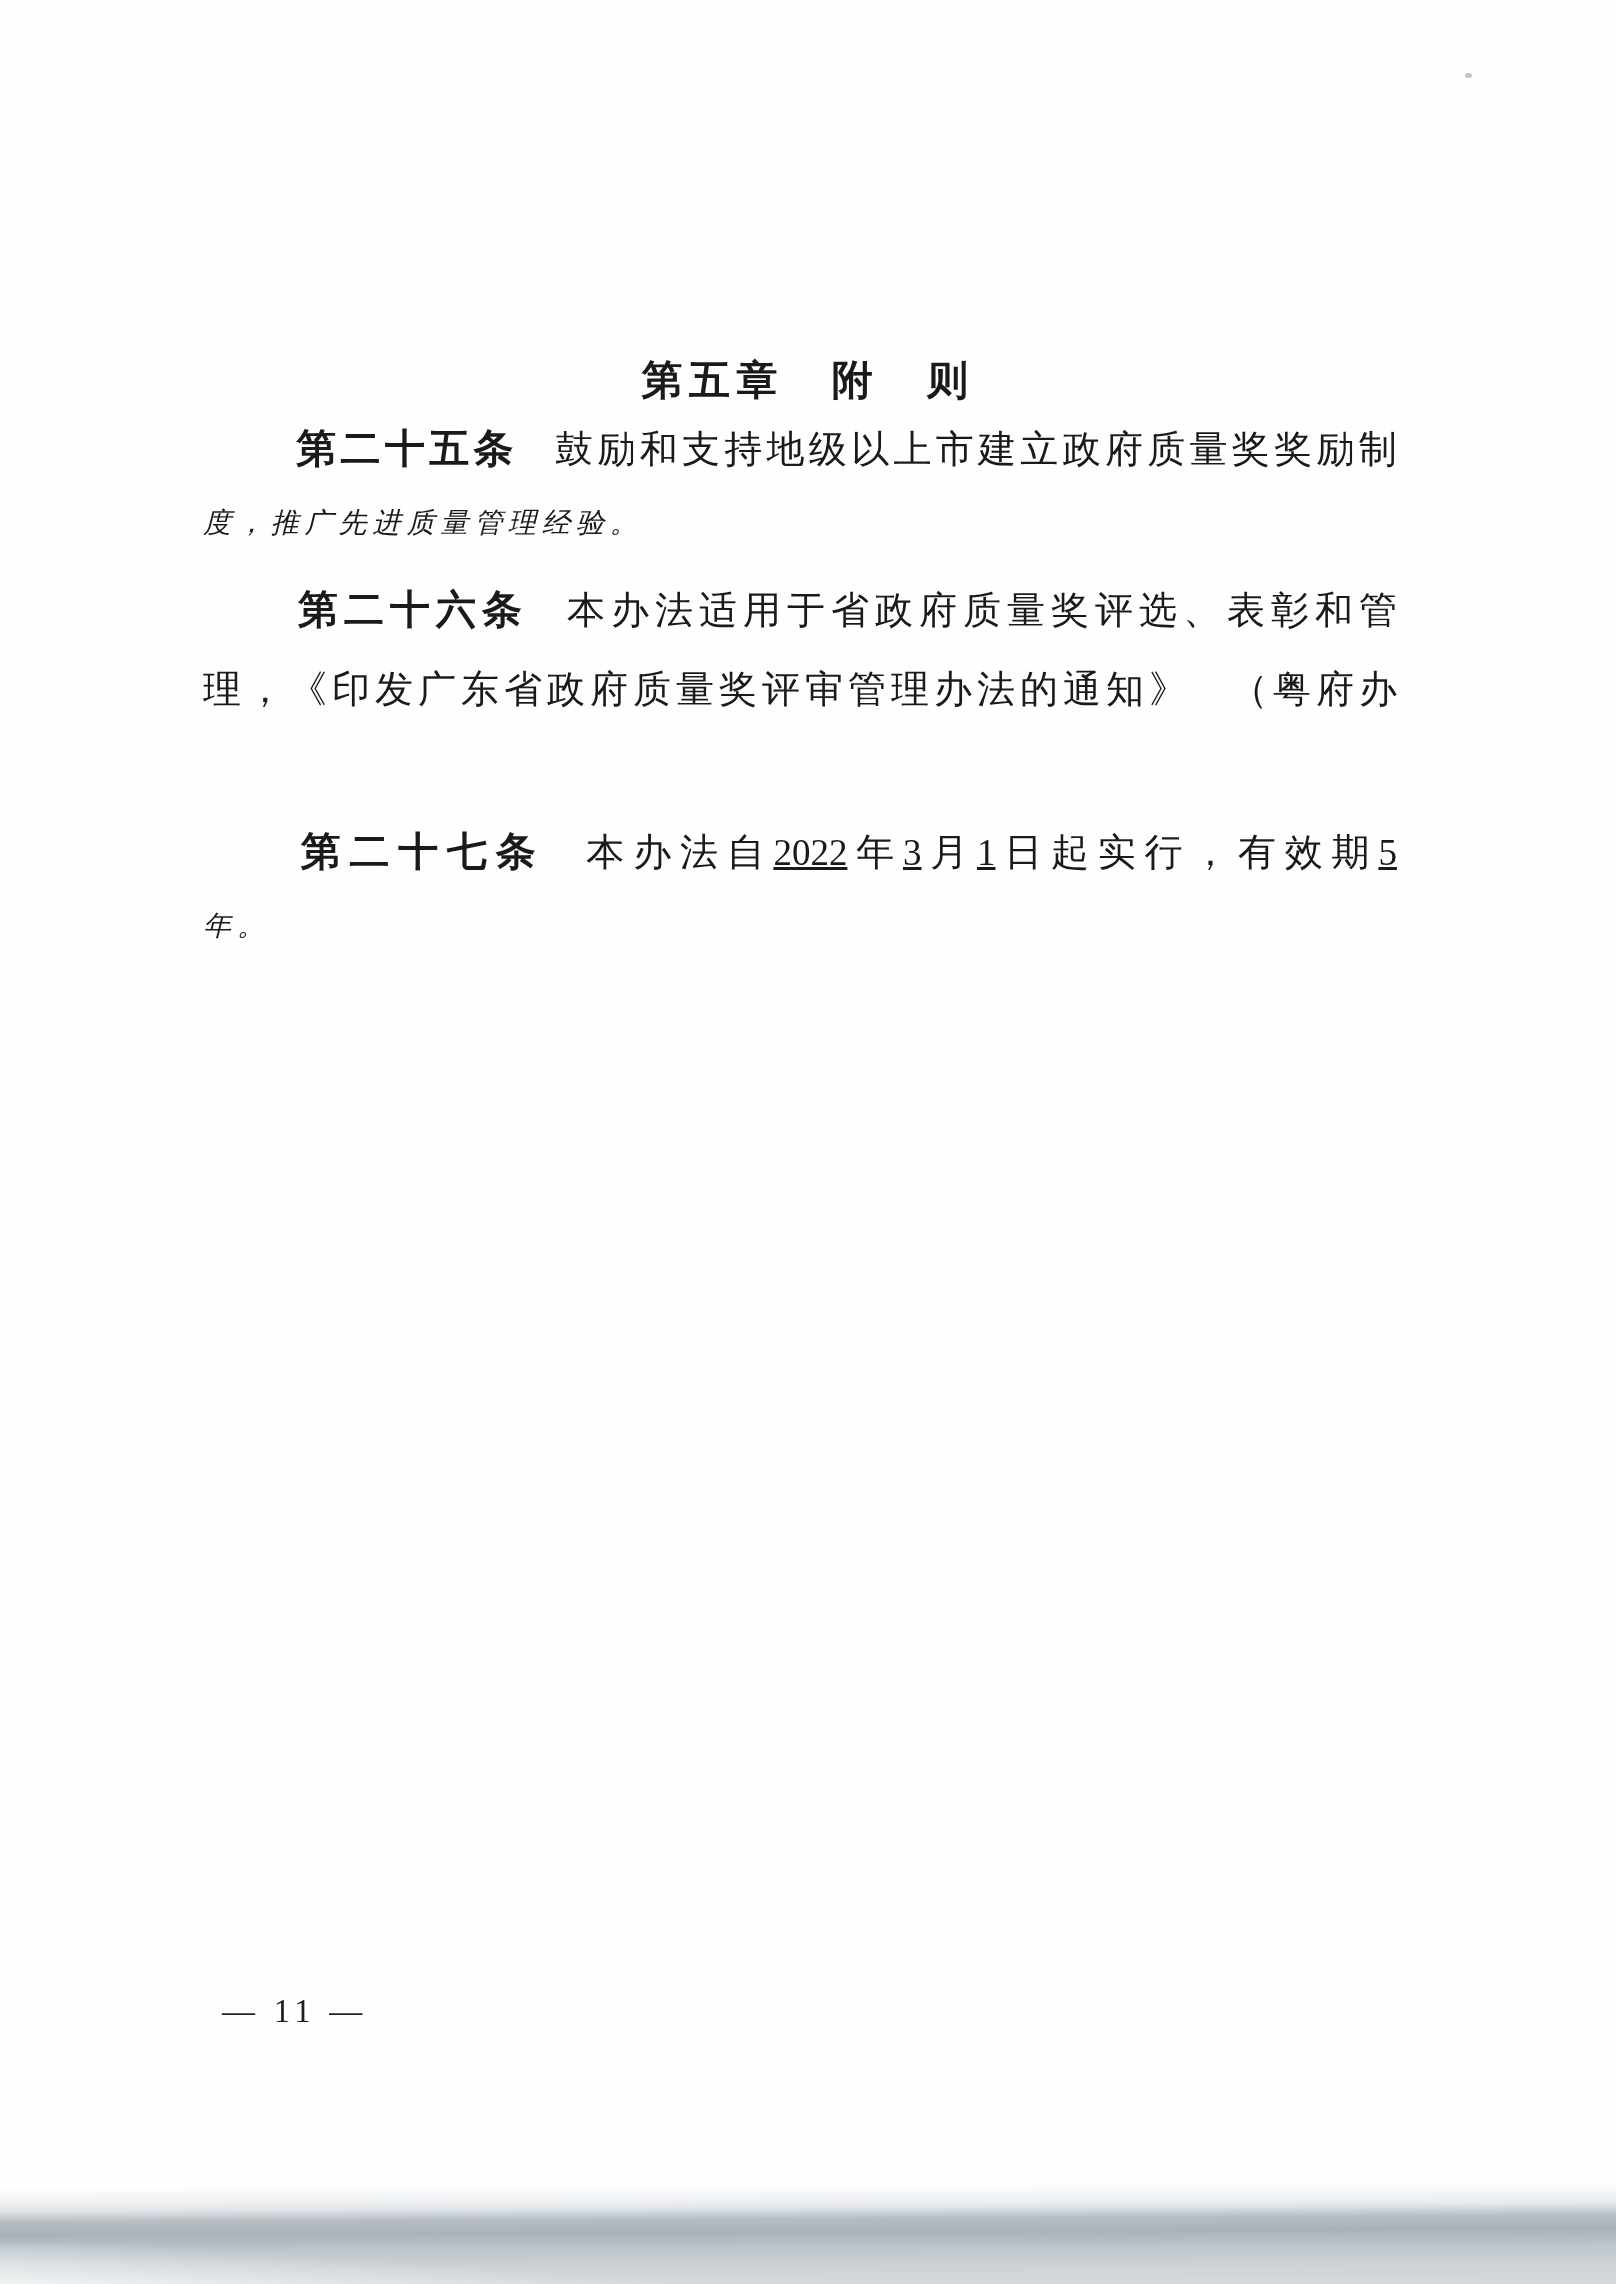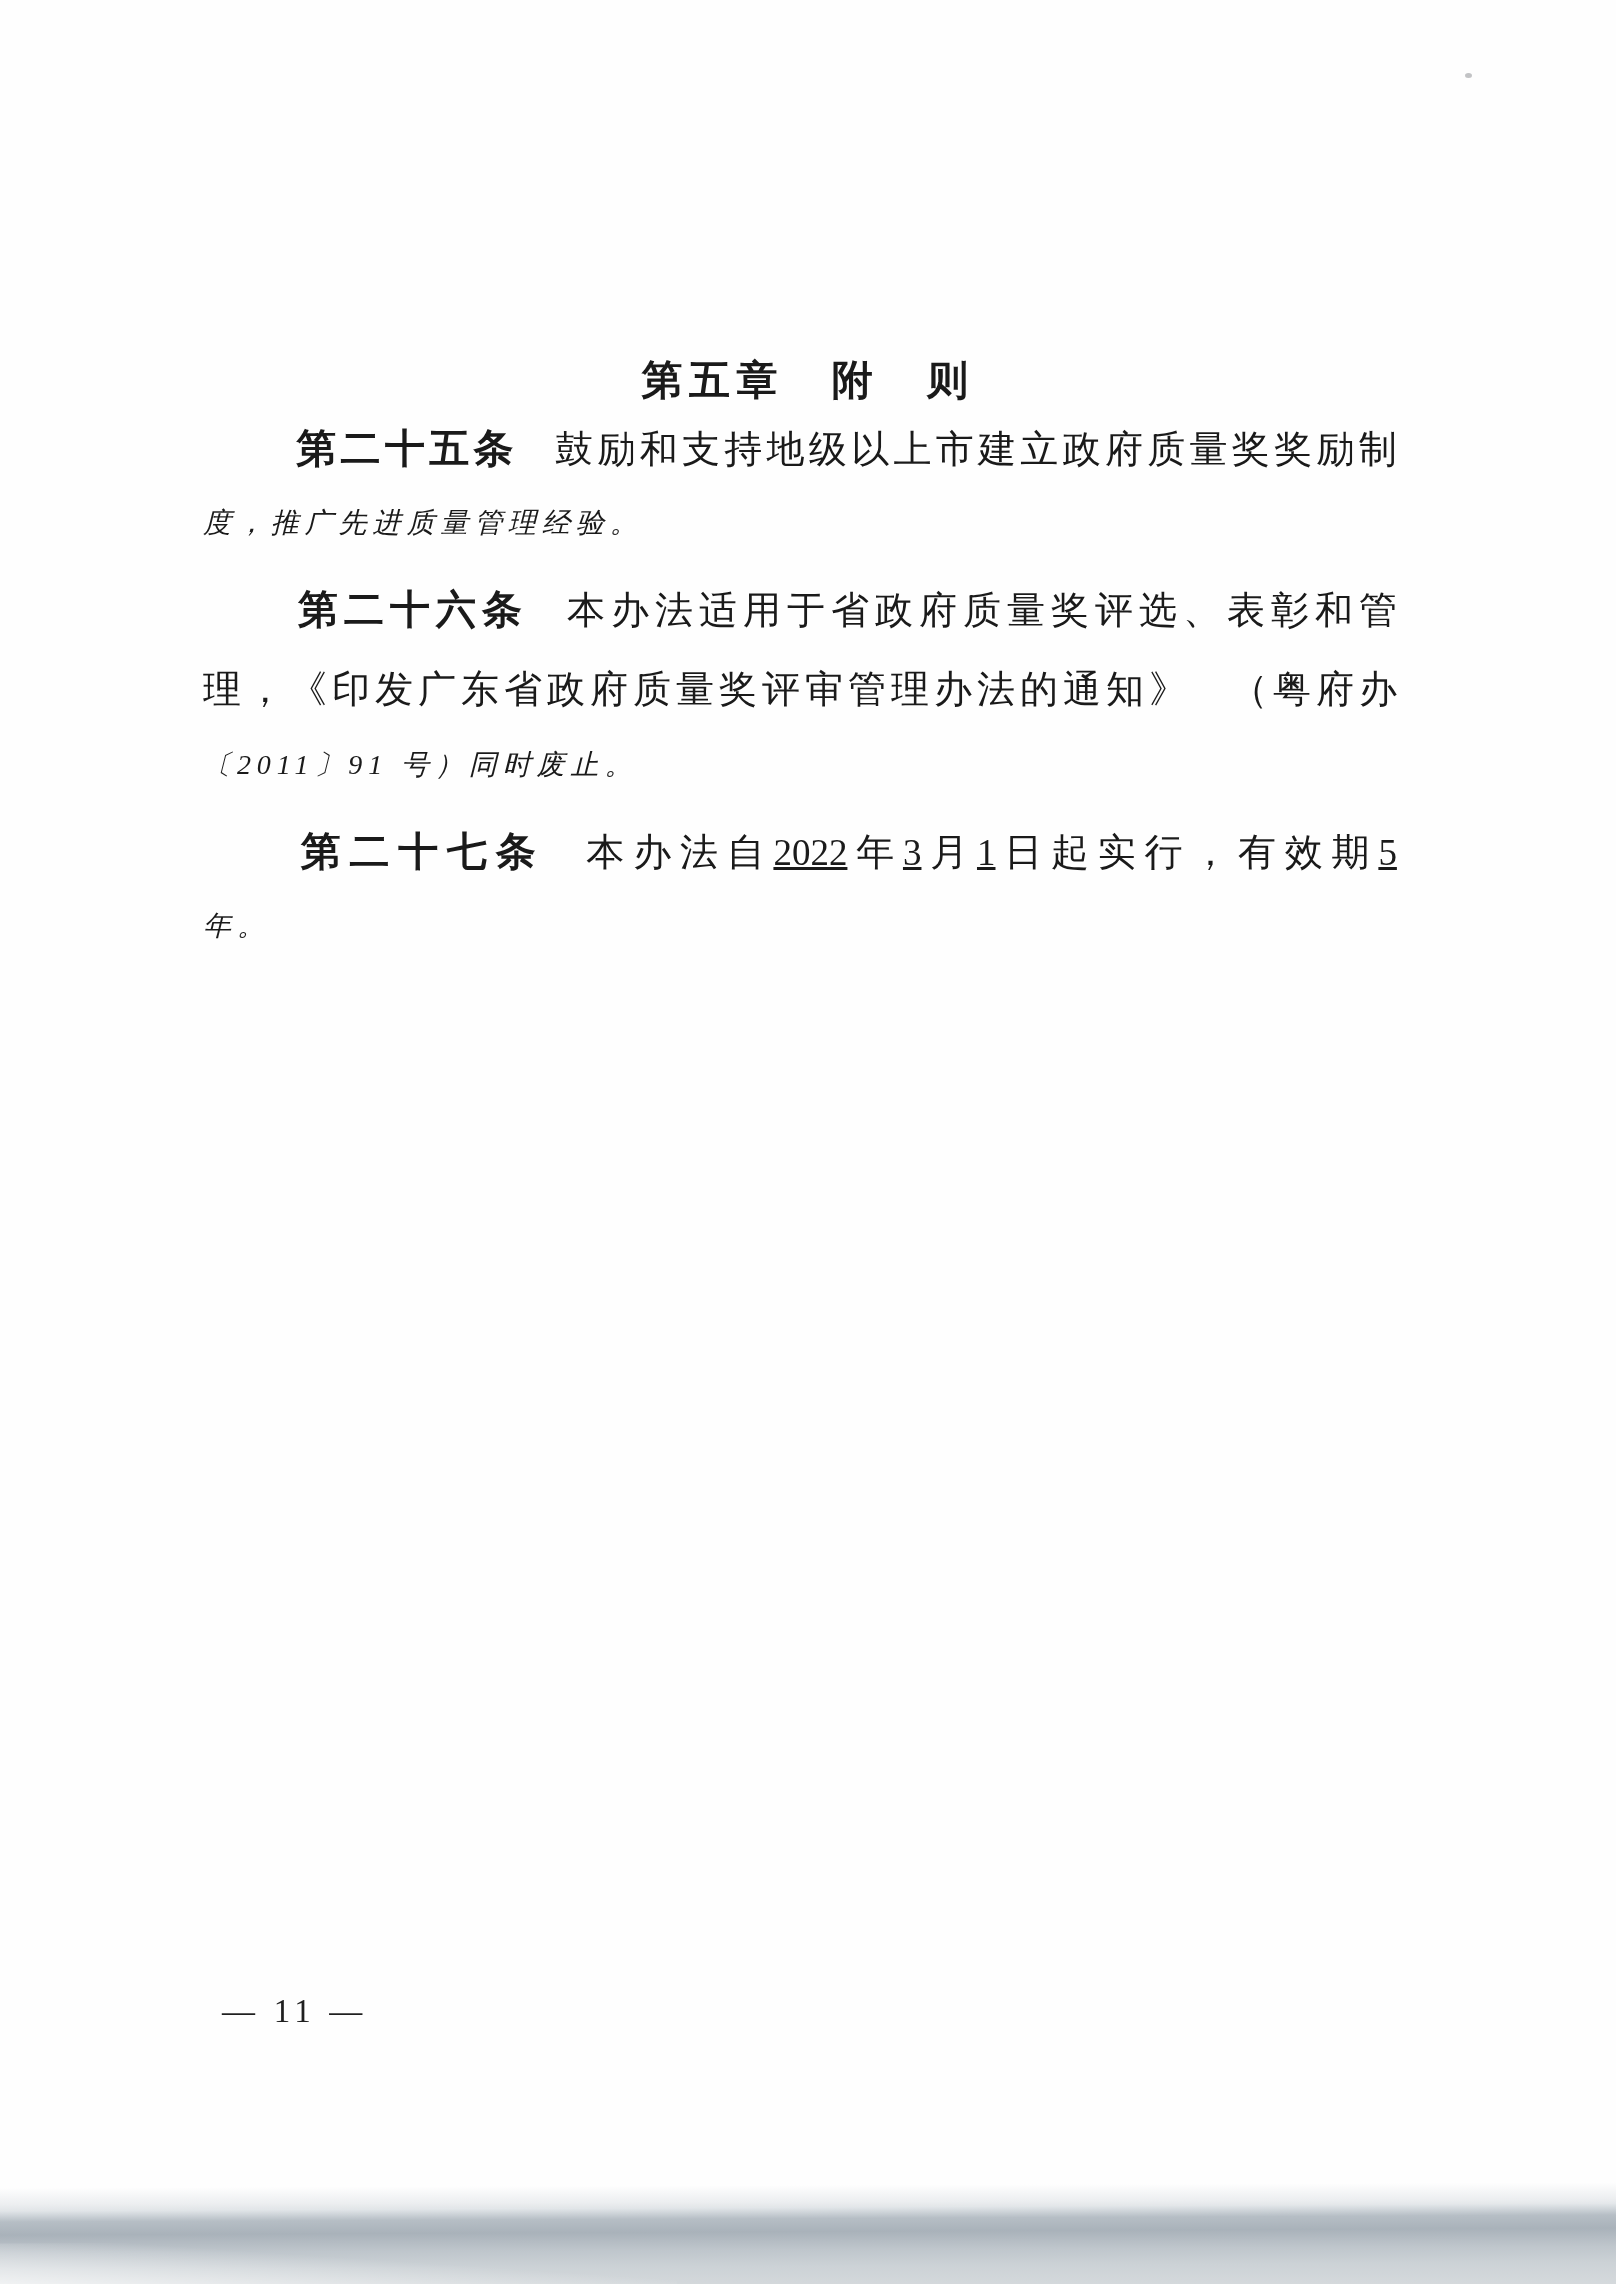--- a/index.html
+++ b/index.html
@@ -126,21 +126,20 @@
 
 <div class="page">
 
   <div class="heading">第五章　附　则</div>
 
   <div class="textblock">
       <div class="line just" style="top: 428px;"><span class="indent"></span><span class="ch bold">第</span><span class="ch bold">二</span><span class="ch bold">十</span><span class="ch bold">五</span><span class="ch bold">条</span><span class="wide"></span><span class="ch">鼓</span><span class="ch">励</span><span class="ch">和</span><span class="ch">支</span><span class="ch">持</span><span class="ch">地</span><span class="ch">级</span><span class="ch">以</span><span class="ch">上</span><span class="ch">市</span><span class="ch">建</span><span class="ch">立</span><span class="ch">政</span><span class="ch">府</span><span class="ch">质</span><span class="ch">量</span><span class="ch">奖</span><span class="ch">奖</span><span class="ch">励</span><span class="ch">制</span></div>
       <div class="line" style="top: 509px;"><span class="">度，推广先进质量管理经验。</span></div>
       <div class="line just" style="top: 589px;"><span class="indent"></span><span class="ch bold">第</span><span class="ch bold">二</span><span class="ch bold">十</span><span class="ch bold">六</span><span class="ch bold">条</span><span class="wide"></span><span class="ch">本</span><span class="ch">办</span><span class="ch">法</span><span class="ch">适</span><span class="ch">用</span><span class="ch">于</span><span class="ch">省</span><span class="ch">政</span><span class="ch">府</span><span class="ch">质</span><span class="ch">量</span><span class="ch">奖</span><span class="ch">评</span><span class="ch">选</span><span class="ch">、</span><span class="ch">表</span><span class="ch">彰</span><span class="ch">和</span><span class="ch">管</span></div>
       <div class="line just" style="top: 670px;"><span class="ch">理</span><span class="ch">，</span><span class="ch">《</span><span class="ch">印</span><span class="ch">发</span><span class="ch">广</span><span class="ch">东</span><span class="ch">省</span><span class="ch">政</span><span class="ch">府</span><span class="ch">质</span><span class="ch">量</span><span class="ch">奖</span><span class="ch">评</span><span class="ch">审</span><span class="ch">管</span><span class="ch">理</span><span class="ch">办</span><span class="ch">法</span><span class="ch">的</span><span class="ch">通</span><span class="ch">知</span><span class="ch">》</span><span class="wide"></span><span class="ch">（</span><span class="ch">粤</span><span class="ch">府</span><span class="ch">办</span></div>
-      <div class="line" style="top: 751px;"><span class="">〔2011〕91 号）同时废止。</span></div>
       <div class="line just" style="top: 831px;"><span class="indent"></span><span class="ch bold">第</span><span class="ch bold">二</span><span class="ch bold">十</span><span class="ch bold">七</span><span class="ch bold">条</span><span class="wide"></span><span class="ch">本</span><span class="ch">办</span><span class="ch">法</span><span class="ch">自</span><span class="num">2022</span><span class="ch">年</span><span class="num">3</span><span class="ch">月</span><span class="num">1</span><span class="ch">日</span><span class="ch">起</span><span class="ch">实</span><span class="ch">行</span><span class="ch">，</span><span class="ch">有</span><span class="ch">效</span><span class="ch">期</span><span class="num">5</span></div>
       <div class="line" style="top: 912px;"><span class="">年。</span></div>
     </div>
 
   <div class="page-number">— 11 —</div>
 
   <div class="scan-speck"></div>
   <div class="scan-band-lead"></div>
   <div class="scan-band"></div>
 

